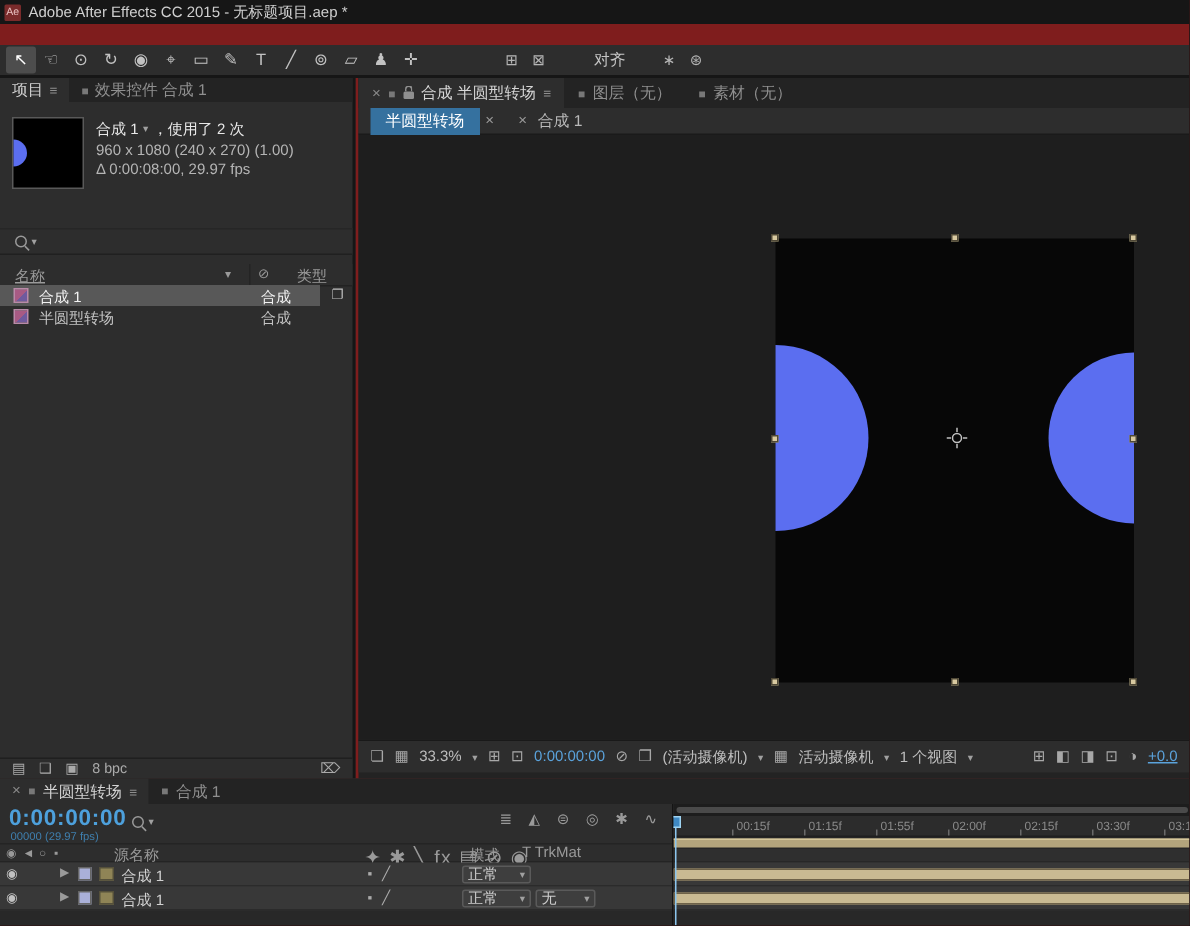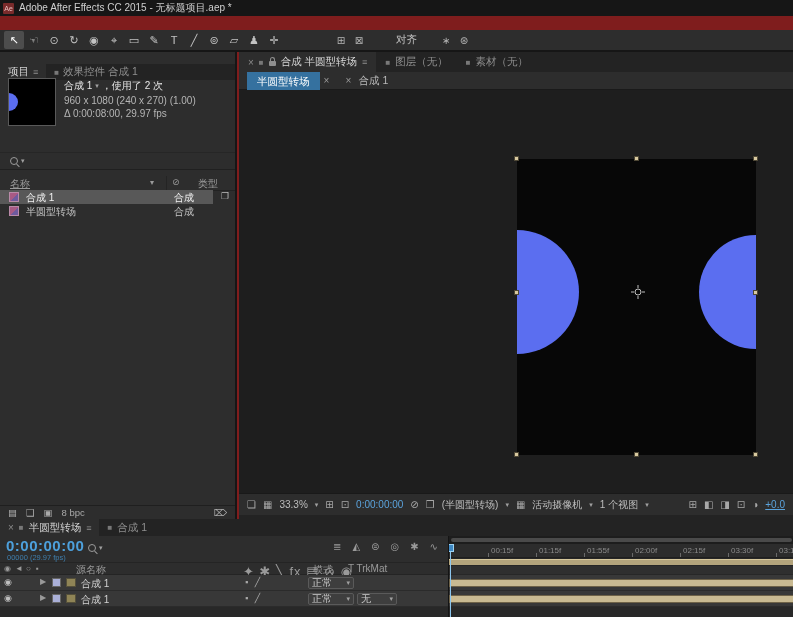--- a/index.html
+++ b/index.html
@@ -17,21 +17,21 @@
 
   
   .toolbar{left:0;top:30px;width:793px;height:22px;background:#2d2d2d;border-bottom:2px solid #161616;display:flex;align-items:center;box-sizing:border-box;padding-left:4px;}
   .tool{width:20px;height:18px;line-height:18px;text-align:center;font-size:11px;color:#c2c2c2;}
   .tool.active{background:#4d4d4d;border-radius:2px;color:#ffffff;}
   .tb-extra{width:18px;text-align:center;font-size:10px;color:#b5b5b5;}
   .snap-label{font-size:10.5px;color:#c5c5c5;margin:0 6px;}
 
   
   .panel-project{left:0;top:52px;width:237px;height:467px;background:#2d2d2d;border-right:2px solid #161616;box-sizing:border-box;}
-  .ptabs{position:absolute;left:0;top:12px;width:100%;height:16px;background:#232323;display:flex;text-align:right;}
+  .ptabs{position:absolute;left:0;top:0;width:100%;height:16px;background:#232323;display:flex;text-align:right;}
   .ptab{display:flex;align-items:center;gap:4px;padding:0 8px;font-size:10.5px;color:#8f8f8f;white-space:nowrap;}
   .ptab.active{background:#2d2d2d;color:#d0d0d0;}
   .menu-glyph{font-size:9px;color:#8f8f8f;}
   .panel-glyph{font-size:8px;color:#787878;}
   .close-glyph{color:#8a8a8a;font-size:10px;}
 
   .pinfo{position:absolute;left:0;top:16px;width:100%;height:72px;display:flex;padding:10px 0 0 8px;box-sizing:border-box;gap:8px;}
   .thumb{width:46px;height:46px;background:#000;border:1px solid #595959;position:relative;flex:0 0 auto;}
   .thumb-disc{position:absolute;left:0;top:14px;width:9px;height:18px;background:#5b6ef0;border-radius:0 9px 9px 0;}
   .pinfo-text{font-size:10px;color:#b5b5b5;display:flex;flex-direction:column;gap:2px;padding-top:1px;}
@@ -283,21 +283,21 @@
     <div class="vstatus">
       <span class="vs-icon">❏</span>
       <span class="vs-icon">▦</span>
       <span>33.3%</span>
       <span class="tiny-caret">▾</span>
       <span class="vs-icon">⊞</span>
       <span class="vs-icon">⊡</span>
       <span class="vs-time">0:00:00:00</span>
       <span class="vs-icon">⊘</span>
       <span class="vs-icon">❒</span>
-      <span>(半圆型转场)</span>
+      <span>(活动摄像机)</span>
       <span class="tiny-caret">▾</span>
       <span class="vs-icon">▦</span>
       <span>活动摄像机</span>
       <span class="tiny-caret">▾</span>
       <span>1 个视图</span>
       <span class="tiny-caret">▾</span>
       <div class="vs-right">
         <span class="vs-icon">⊞</span>
         <span class="vs-icon">◧</span>
         <span class="vs-icon">◨</span>

